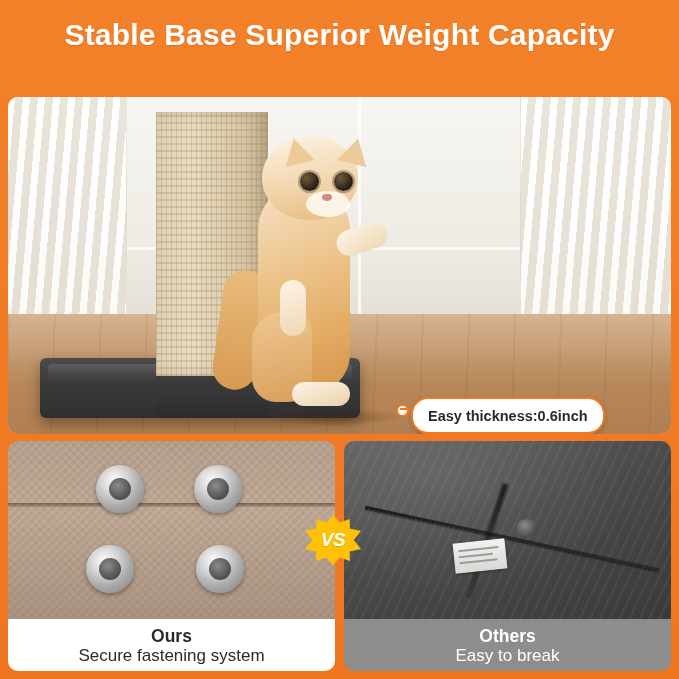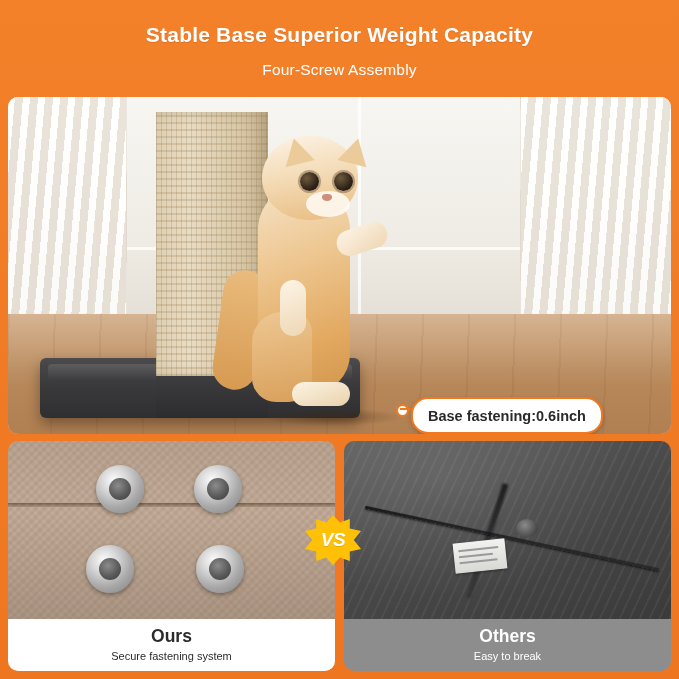--- a/index.html
+++ b/index.html
@@ -25,21 +25,21 @@
   .header {
     position: absolute;
     left: 0; top: 0;
     width: 679px;
     height: 96px;
     text-align: center;
   }
   .headline {
     margin: 0;
     padding-top: 17px;
-    font-size: 21px;
+    font-size: 30px;
     font-weight: bold;
     color: #ffffff;
     letter-spacing: 0.2px;
     line-height: 36px;
     text-shadow: 0 1px 1px rgba(120,50,10,.18);
   }
   .subhead {
     margin: 0;
     padding-top: 8px;
     font-size: 15.5px;
@@ -327,21 +327,21 @@
     flex-direction: column;
     align-items: center;
     justify-content: center;
   }
   .panel-label .title {
     font-size: 17.5px;
     font-weight: bold;
     line-height: 21px;
   }
   .panel-label .sub {
-    font-size: 11px;
+    font-size: 17px;
     line-height: 18px;
   }
   .panel.left .panel-label { background: #ffffff; color: #2b2b2b; }
   .panel.right .panel-label { background: #8d8d8d; color: #ffffff; text-align: right; }
 
   
   .ours-bg {
     position: absolute;
     inset: 0;
     background:
@@ -452,21 +452,20 @@
     letter-spacing: -.5px;
   }
 </style>
 </head>
 <body>
 
 <div class="poster">
 
   <div class="header">
     <h1 class="headline">Stable Base Superior Weight Capacity</h1>
-    <p class="subhead">Four-Screw Assembly</p>
   </div>
 
   <div class="main-photo">
     <div class="wall"></div>
     <div class="window-frame">
       <div class="window-glass"></div>
       <div class="window-mullion" style="left:55px; top:0; width:3px; height:238px;"></div>
       <div class="window-mullion" style="left:320px; top:0; width:3px; height:238px;"></div>
       <div class="window-mullion" style="left:55px; top:150px; width:540px; height:3px;"></div>
     </div>
@@ -493,21 +492,21 @@
         <div class="ear r"></div>
         <div class="muzzle"></div>
         <div class="eye l"></div>
         <div class="eye r"></div>
         <div class="nose"></div>
       </div>
     </div>
 
     <div class="callout-dot"></div>
     <div class="callout-line"></div>
-    <div class="callout">Base fastening:0.6inch</div>
+    <div class="callout">Easy thickness:0.6inch</div>
   </div>
 
   <div class="panel left">
     <div class="panel-photo">
       <div class="ours-bg"></div>
       <div class="ours-seam"></div>
       <div class="screw s1"></div>
       <div class="screw s2"></div>
       <div class="screw s3"></div>
       <div class="screw s4"></div>

